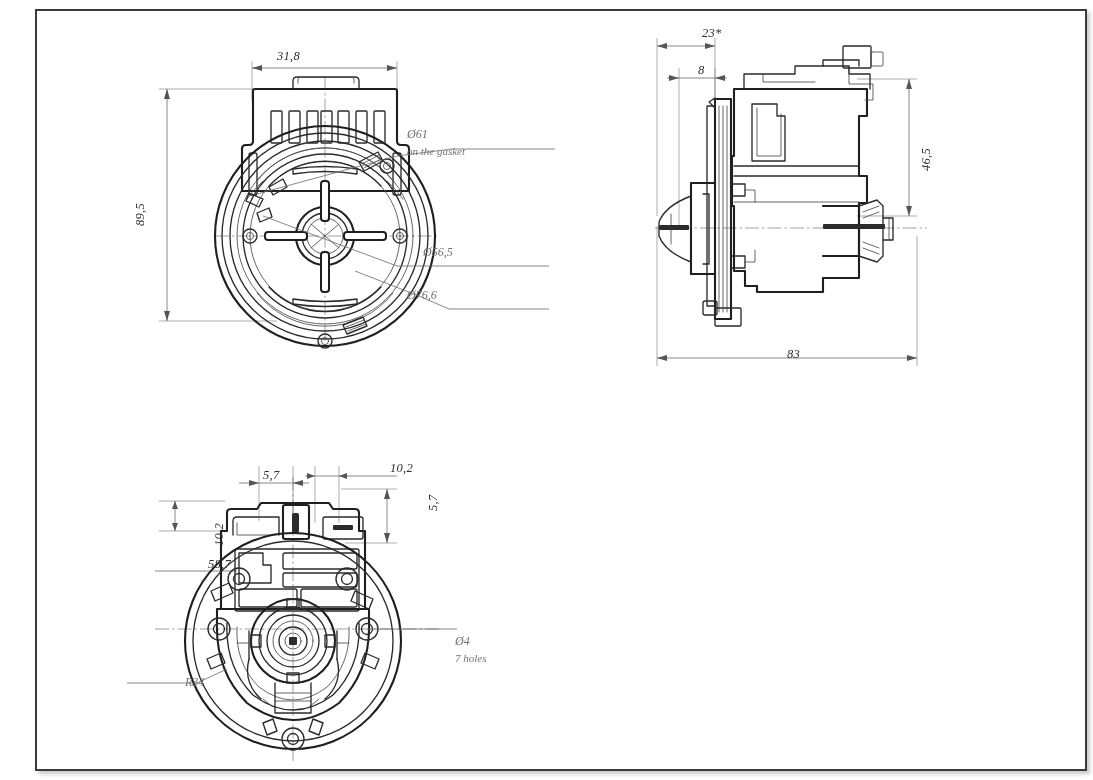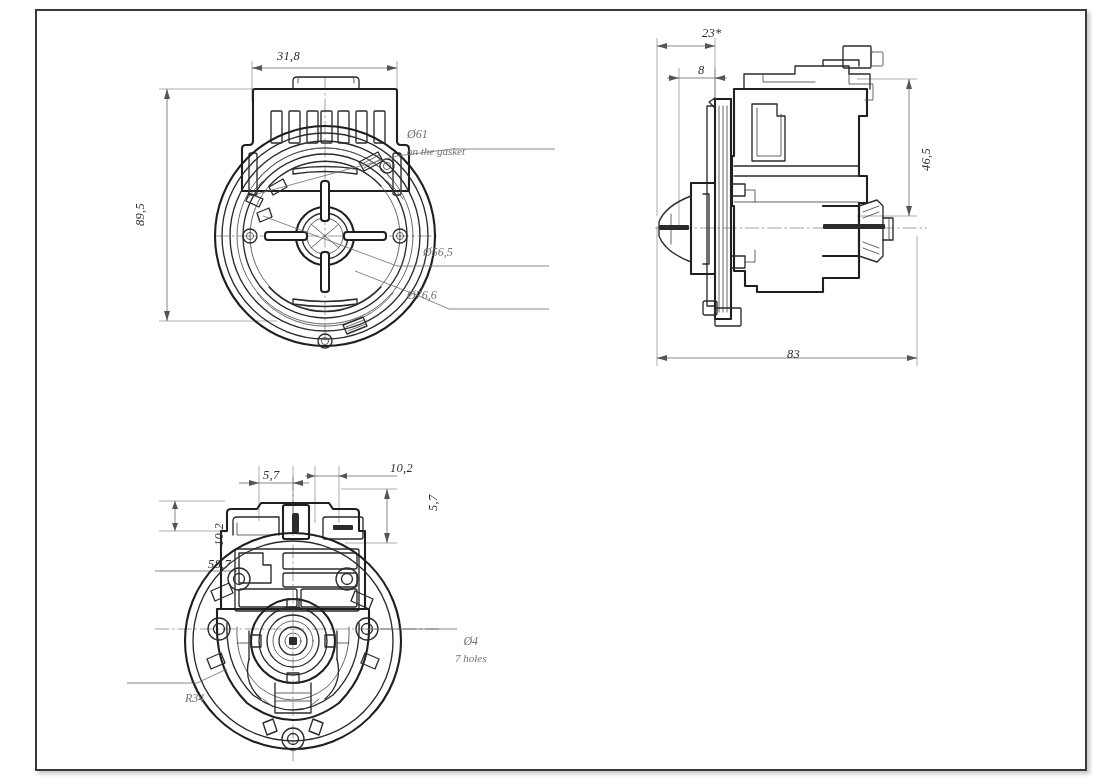--- a/index.html
+++ b/index.html
@@ -427,22 +427,22 @@
         <path class="leader" d="M130,238 L100,252 L30,252"></path>
       </g>
     </svg>
 
     <div class="dimtext" style="left:226px; top:457px;">5,7</div>
     <div class="dimtext" style="left:353px; top:450px;">10,2</div>
     <div class="dimtext rot" style="left:175px; top:535px;">10,2</div>
     <div class="dimtext rot" style="left:389px; top:500px;">5,7</div>
     <div class="dimtext" style="left:155px; top:546px;margin-left:16px;">58,7</div>
 
-    <div class="note" style="left:418px; top:622px;text-align:center;">
+    <div class="note" style="left:418px; top:622px;">
       <span>Ø4</span><br>
       <span class="sub">7 holes</span>
     </div>
-    <div class="note" style="left:148px; top:679px;">
+    <div class="note" style="left:148px; top:663px;">
       <span>R34</span>
     </div>
 
   </div>
 </div>
 
 </body></html>

